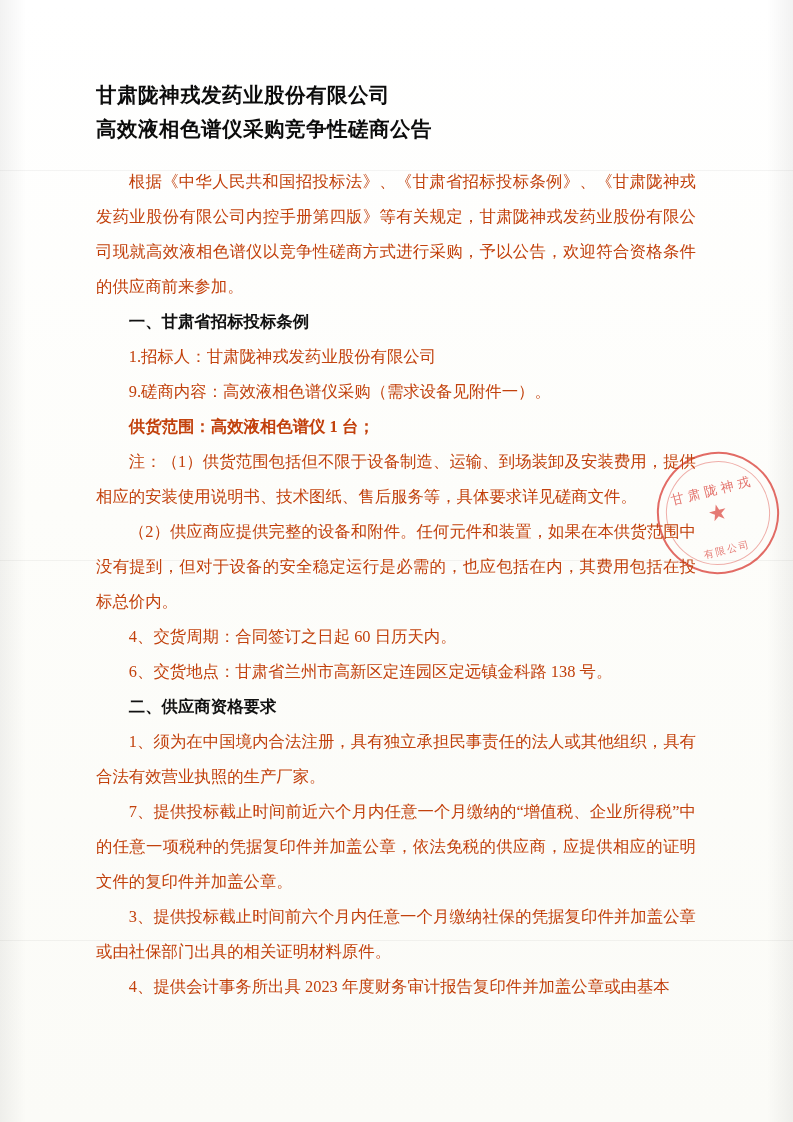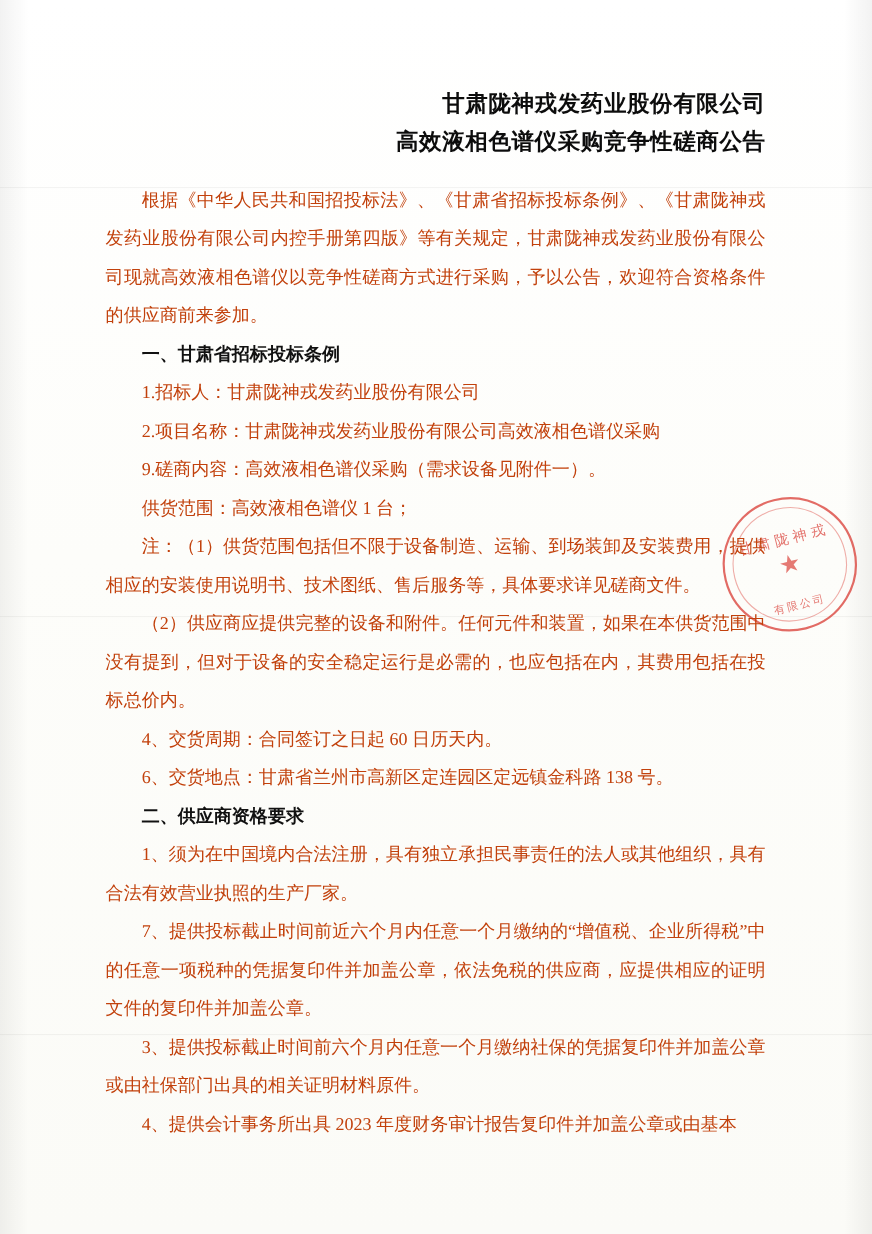--- a/index.html
+++ b/index.html
@@ -23,40 +23,40 @@
     background: linear-gradient(180deg, #ffffff 0%, #fdfdfa 45%, #fbfbf7 100%);
     pointer-events: none;
   }
   .content {
     position: absolute;
     left: 96px;
     top: 78px;
     width: 600px;
   }
   .title-block {
-    text-align: right;
+    text-align: left;
     margin-bottom: 18px;
   }
   .title-line {
     font-weight: bold;
     font-size: 20.5px;
     letter-spacing: 0.5px;
     line-height: 34px;
     color: #0c0c0c;
   }
   p.para {
     margin: 0;
     font-size: 16.4px;
     line-height: 35px;
     text-align: justify;
     text-justify: inter-ideograph;
     color: #c2410c;
   }
   .indent2 { text-indent: 2em; }
-  .bold { font-weight: normal; }
+  .bold { font-weight: bold; }
   .heading {
     font-weight: bold;
     font-size: 16.4px;
     line-height: 35px;
     margin: 0;
     text-indent: 2em;
   }
   .seal {
     position: absolute;
     right: 14px;
@@ -147,21 +147,20 @@
     <div class="title-block">
       <div class="title-line">甘肃陇神戎发药业股份有限公司</div>
       <div class="title-line">高效液相色谱仪采购竞争性磋商公告</div>
     </div>
 
     <p class="para indent2">根据《中华人民共和国招投标法》、《甘肃省招标投标条例》、《甘肃陇神戎发药业股份有限公司内控手册第四版》等有关规定，甘肃陇神戎发药业股份有限公司现就高效液相色谱仪以竞争性磋商方式进行采购，予以公告，欢迎符合资格条件的供应商前来参加。</p>
 
     <p class="heading">一、甘肃省招标投标条例</p>
 
     <p class="para indent2">1.招标人：甘肃陇神戎发药业股份有限公司</p>
-    <p class="para indent2">2.项目名称：甘肃陇神戎发药业股份有限公司高效液相色谱仪采购</p>
     <p class="para indent2">9.磋商内容：高效液相色谱仪采购（需求设备见附件一）。</p>
     <p class="para indent2 bold">供货范围：高效液相色谱仪 1 台；</p>
     <p class="para indent2">注：（1）供货范围包括但不限于设备制造、运输、到场装卸及安装费用，提供相应的安装使用说明书、技术图纸、售后服务等，具体要求详见磋商文件。</p>
     <p class="para indent2">（2）供应商应提供完整的设备和附件。任何元件和装置，如果在本供货范围中没有提到，但对于设备的安全稳定运行是必需的，也应包括在内，其费用包括在投标总价内。</p>
     <p class="para indent2">4、交货周期：合同签订之日起 60 日历天内。</p>
     <p class="para indent2">6、交货地点：甘肃省兰州市高新区定连园区定远镇金科路 138 号。</p>
 
     <p class="heading">二、供应商资格要求</p>
 
     <p class="para indent2">1、须为在中国境内合法注册，具有独立承担民事责任的法人或其他组织，具有合法有效营业执照的生产厂家。</p>

